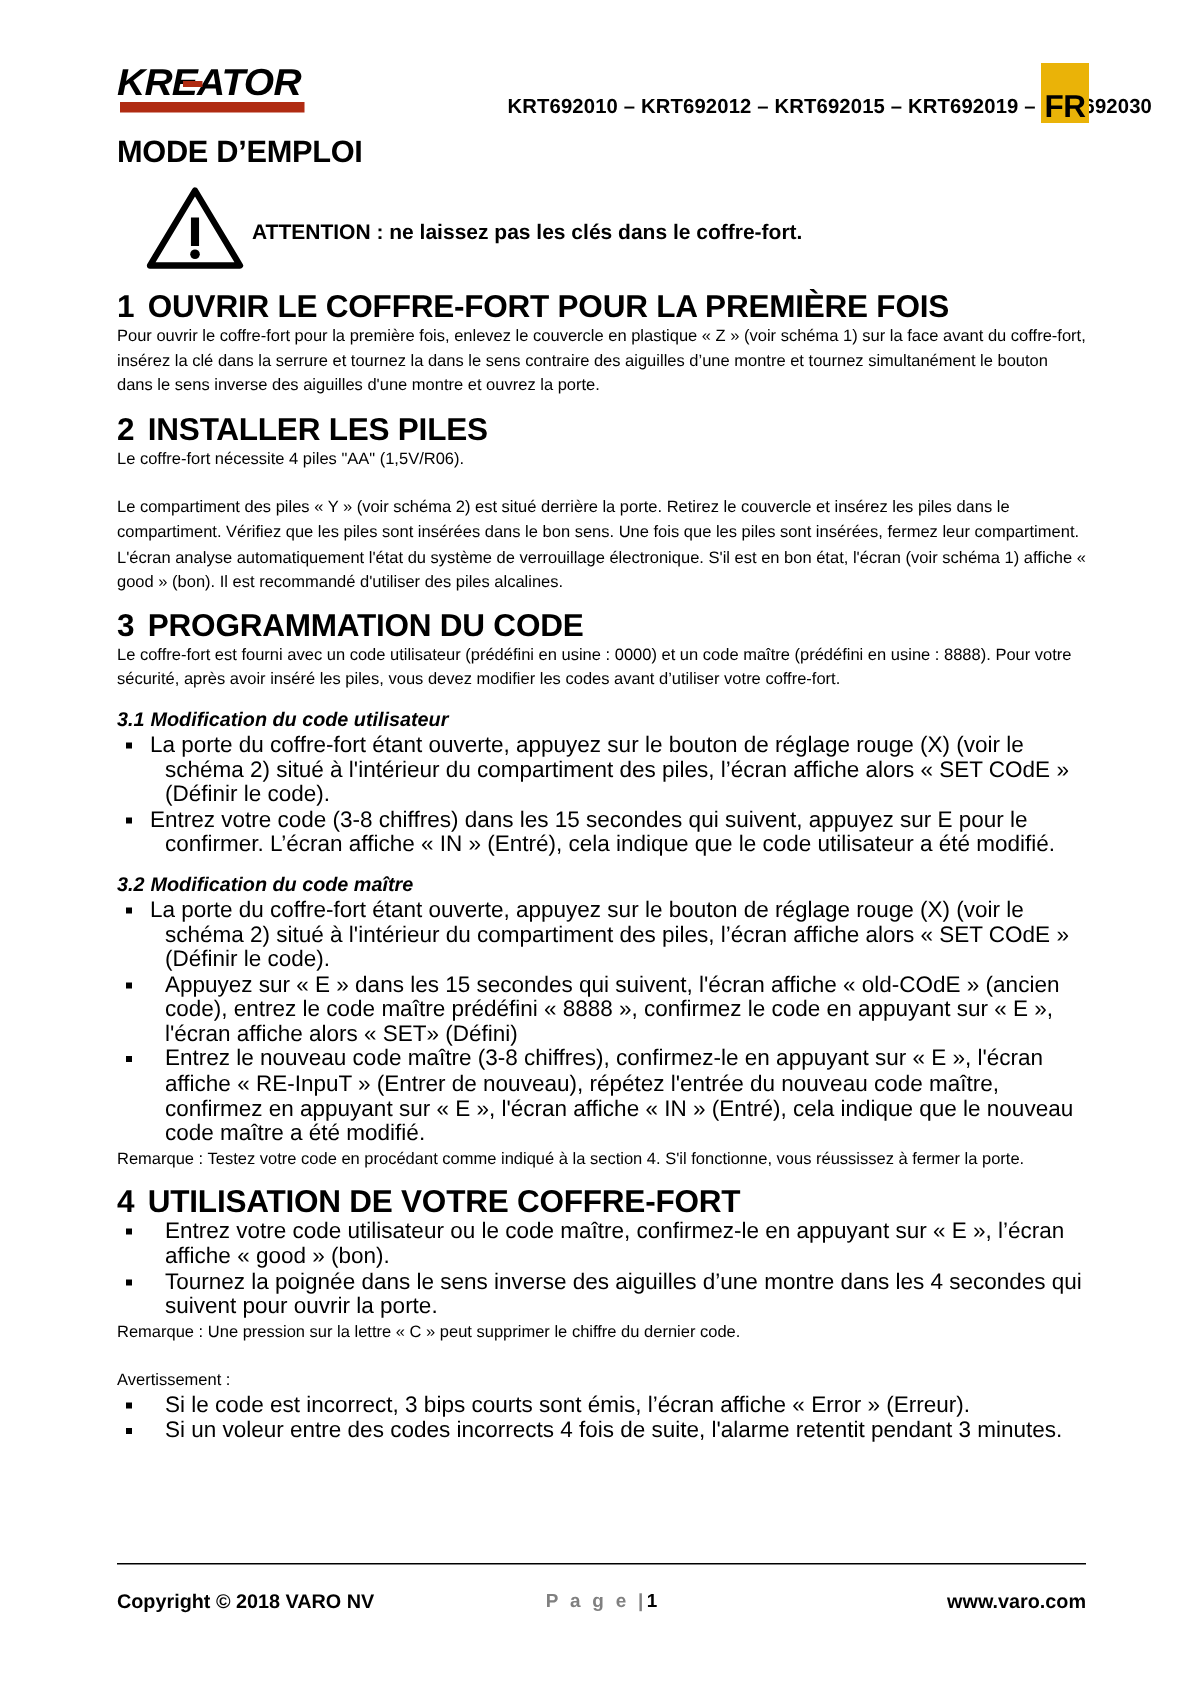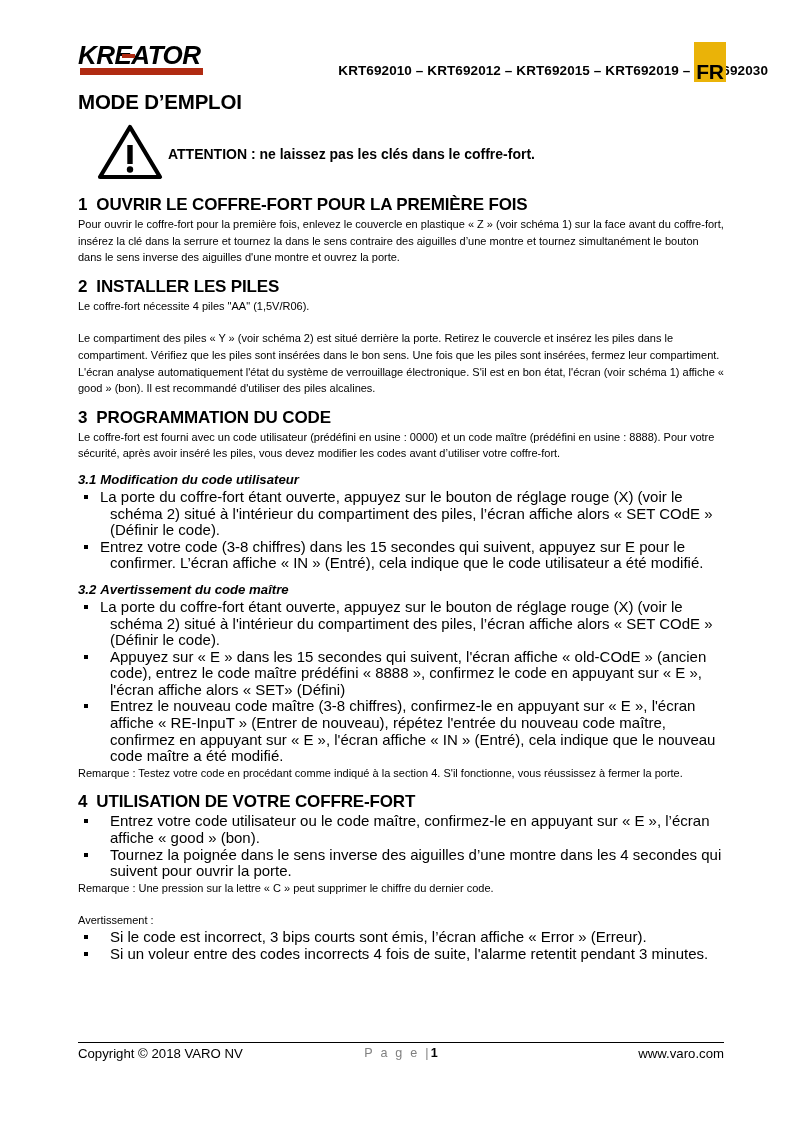--- a/index.html
+++ b/index.html
@@ -116,21 +116,21 @@
   .attention-text {
     position: absolute;
     left: 90px;
     top: 22px;
     font-size: 14px;
     font-weight: bold;
   }
 
   
   h2.sec {
-    font-size: 17px;
+    font-size: 21px;
     font-weight: bold;
     letter-spacing: -0.15px;
     margin: 11px 0 1px 0;
     line-height: 20px;
   }
   h2.sec .num { margin-right: 9px; }
   h3.subsec {
     font-size: 13.2px;
     font-weight: bold;
     font-style: italic;
@@ -174,22 +174,23 @@
   ul.bul.indent2 > li > .mark { left: 6px; }
   ul.bul.indent2 > li > .txt { text-indent: 0; padding-left: 0; }
 
   
   .footer {
     position: absolute;
     left: 78px;
     top: 1042px;
     width: 646px;
     border-top: 1.3px solid #000;
-    padding-top: 3px;
+    padding-top: 17px;
     font-size: 13.2px;
+    font-weight: bold;
   }
   .footer-row {
     position: relative;
     height: 18px;
   }
   .foot-left { position: absolute; left: 0; top: 0; }
   .foot-center {
     position: absolute;
     left: 0; right: 0;
     top: 0;
@@ -254,21 +255,21 @@
           <span class="mark"></span>
           <span class="txt">La porte du coffre-fort étant ouverte, appuyez sur le bouton de réglage rouge (X) (voir le schéma 2) situé à l'intérieur du compartiment des piles, l’écran affiche alors « SET COdE » (Définir le code).</span>
         </li>
       <li>
           <span class="mark"></span>
           <span class="txt">Entrez votre code (3-8 chiffres) dans les 15 secondes qui suivent, appuyez sur E pour le confirmer. L’écran affiche « IN » (Entré), cela indique que le code utilisateur a été modifié.</span>
         </li>
     </ul>
 
     <h3 class="subsec">
-      <span class="num">3.2</span><span>Avertissement du code maître</span>
+      <span class="num">3.2</span><span>Modification du code maître</span>
     </h3>
     <ul class="bul">
       <li>
           <span class="mark"></span>
           <span class="txt">La porte du coffre-fort étant ouverte, appuyez sur le bouton de réglage rouge (X) (voir le schéma 2) situé à l'intérieur du compartiment des piles, l’écran affiche alors « SET COdE » (Définir le code).</span>
         </li>
     </ul>
     <ul class="bul indent2">
       <li>
           <span class="mark"></span>

